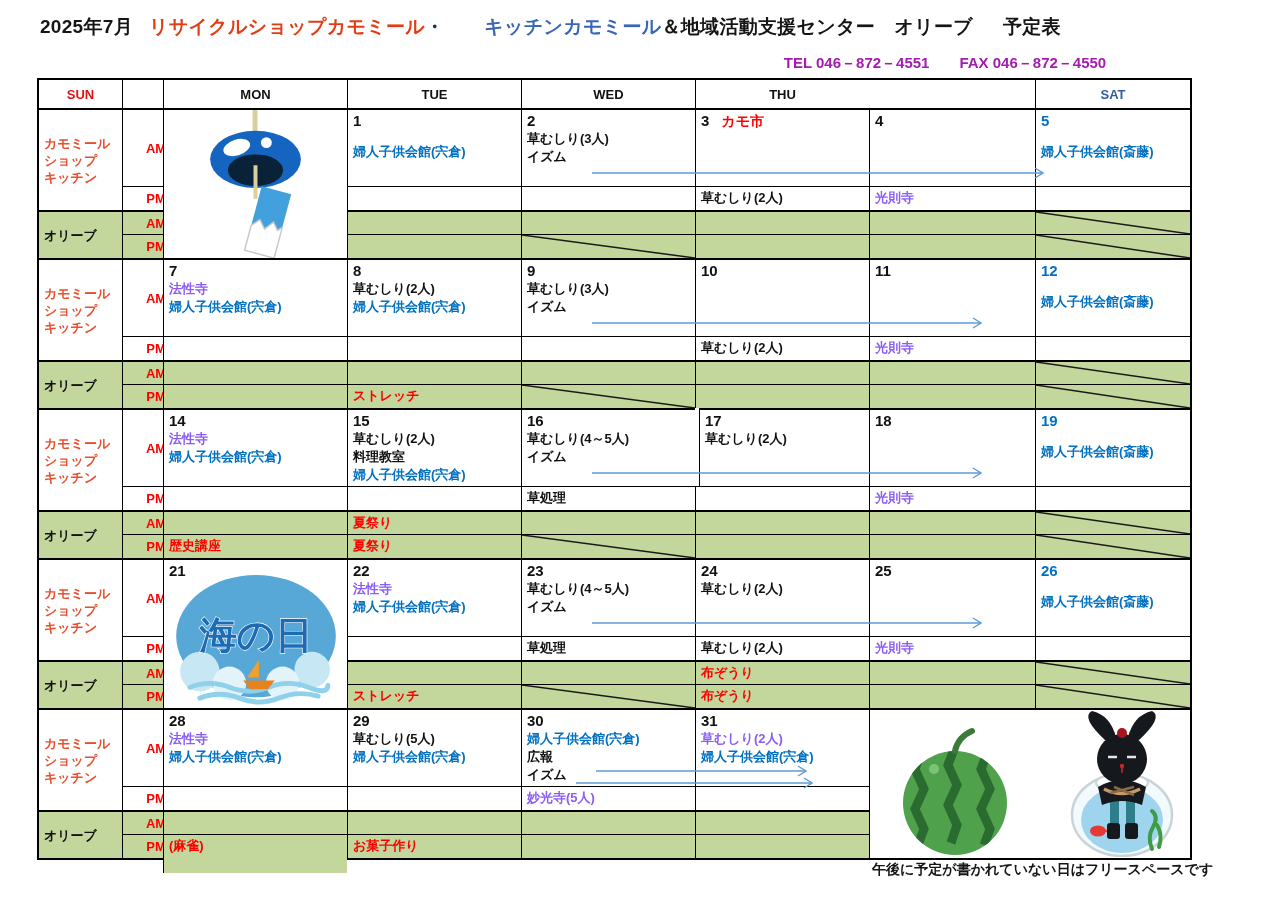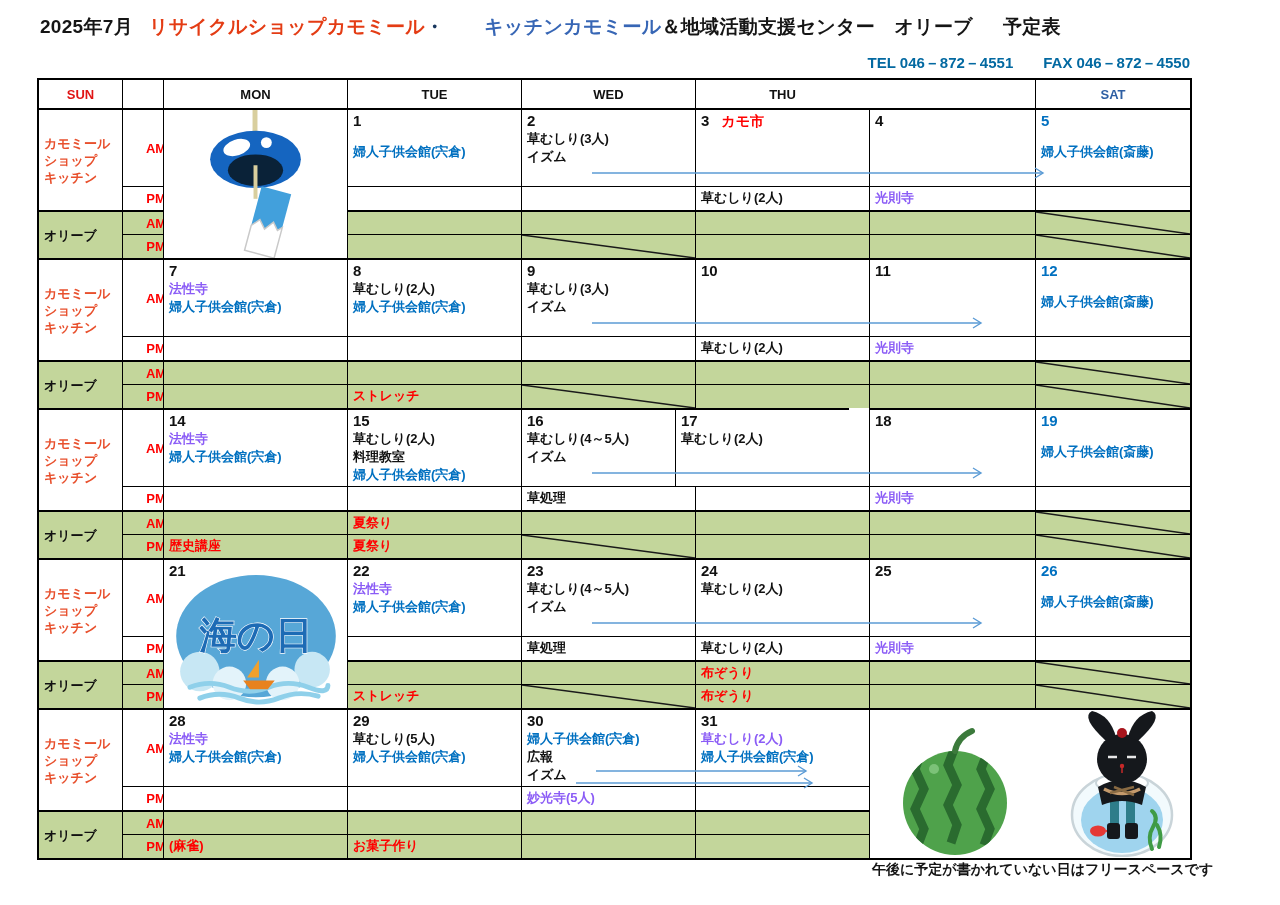--- a/index.html
+++ b/index.html
@@ -4,21 +4,21 @@
 <style>
   html,body{margin:0;padding:0;background:#ffffff;}
   body{font-family:"Liberation Sans","DejaVu Sans",sans-serif;}
   .page{position:relative;width:1280px;height:905px;background:#fff;overflow:hidden;}
   .title{position:absolute;left:40px;top:14px;font-size:19px;font-weight:bold;color:#151515;white-space:nowrap;letter-spacing:.3px;}
   .title .t-month{margin-right:16px;}
   .title .t-shop{color:#e43c14;}
   .title .t-dot{color:#17365d;}
   .title .t-kitchen{color:#3766b5;margin-left:40px;}
   .title .t-suffix{margin-left:30px;}
-  .contact{position:absolute;top:54px;left:700px;width:490px;text-align:right;font-size:15px;font-weight:bold;color:#0369a1;white-space:nowrap;}
+  .contact{position:absolute;top:54px;left:700px;width:490px;text-align:center;font-size:15px;font-weight:bold;color:#a21caf;white-space:nowrap;}
   #calendar{position:absolute;left:37px;top:78px;width:1151px;height:778px;border:2px solid #000;background:#fff;}
   .cell{position:absolute;box-sizing:border-box;border-left:1px solid #000;border-top:1px solid #000;background:#fff;overflow:visible;}
   .bl0{border-left:none;}
   .bt0{border-top:none;}
   .bt2{border-top-width:2px;}
   .bg-green{background:#c3d69b;}
   .hdr{display:flex;align-items:center;justify-content:center;font-size:13px;font-weight:bold;}
   .ampm{display:flex;align-items:center;justify-content:center;font-size:13px;font-weight:bold;color:#ff0000;padding-left:26px;}
   .grp{font-size:13px;font-weight:bold;display:flex;flex-direction:column;justify-content:center;padding-left:5px;line-height:17px;}
   .grp.shop{color:#e8502d;}
@@ -256,21 +256,21 @@
       </div>
       <div class="cell pad" style="left: 482px; top: 406px; width: 174px; height: 24px;">
         <div class="line t-black">草処理</div>
       </div>
       <div class="cell bg-green bt2" style="left: 482px; top: 430px; width: 174px; height: 24px;"></div>
       <div class="cell bg-green" style="left: 482px; top: 454px; width: 174px; height: 24px;">
         <svg class="diag-svg">
           <line x1="0" y1="0" x2="100%" y2="100%" stroke="#1a1a1a" stroke-width="1.5"></line>
         </svg>
       </div>
-      <div class="cell bt2 daycell" style="left: 636px; top: 328px; width: 174px; height: 78px;">
+      <div class="cell bt2 daycell" style="left: 660px; top: 328px; width: 174px; height: 78px;">
         <div class="date">17</div>
         <div class="line t-black">草むしり(2人)</div>
       </div>
       <div class="cell" style="left: 656px; top: 406px; width: 174px; height: 24px;"></div>
       <div class="cell bg-green bt2" style="left: 656px; top: 430px; width: 174px; height: 24px;"></div>
       <div class="cell bg-green" style="left: 656px; top: 454px; width: 174px; height: 24px;"></div>
       <div class="cell bt2 daycell" style="left: 830px; top: 328px; width: 166px; height: 78px;">
         <div class="date">18</div>
       </div>
       <div class="cell pad" style="left: 830px; top: 406px; width: 166px; height: 24px;">
@@ -396,21 +396,21 @@
       <div class="cell ampm" style="left: 83px; top: 706px; width: 41px; height: 24px;">PM</div>
       <div class="cell ampm bt2 bg-green" style="left: 83px; top: 730px; width: 41px; height: 24px;">AM</div>
       <div class="cell ampm  bg-green" style="left: 83px; top: 754px; width: 41px; height: 24px;">PM</div>
       <div class="cell bt2 daycell" style="left: 124px; top: 628px; width: 184px; height: 78px;">
         <div class="date">28</div>
         <div class="line t-purple">法性寺</div>
         <div class="line t-blue">婦人子供会館(宍倉)</div>
       </div>
       <div class="cell" style="left: 124px; top: 706px; width: 184px; height: 24px;"></div>
       <div class="cell bg-green bt2" style="left: 124px; top: 730px; width: 184px; height: 24px;"></div>
-      <div class="cell bg-green pad" style="left: 124px; top: 754px; width: 184px; height: 24px;">
+      <div class="cell bg-green pad" style="left: 124px; top: 754px; width: 184px; height: 39px;">
         <div class="line t-red">(麻雀)</div>
       </div>
       <div class="cell bt2 daycell" style="left: 308px; top: 628px; width: 174px; height: 78px;">
         <div class="date">29</div>
         <div class="line t-black">草むしり(5人)</div>
         <div class="line t-blue">婦人子供会館(宍倉)</div>
       </div>
       <div class="cell" style="left: 308px; top: 706px; width: 174px; height: 24px;"></div>
       <div class="cell bg-green bt2" style="left: 308px; top: 730px; width: 174px; height: 24px;"></div>
       <div class="cell bg-green pad" style="left: 308px; top: 754px; width: 174px; height: 24px;">

